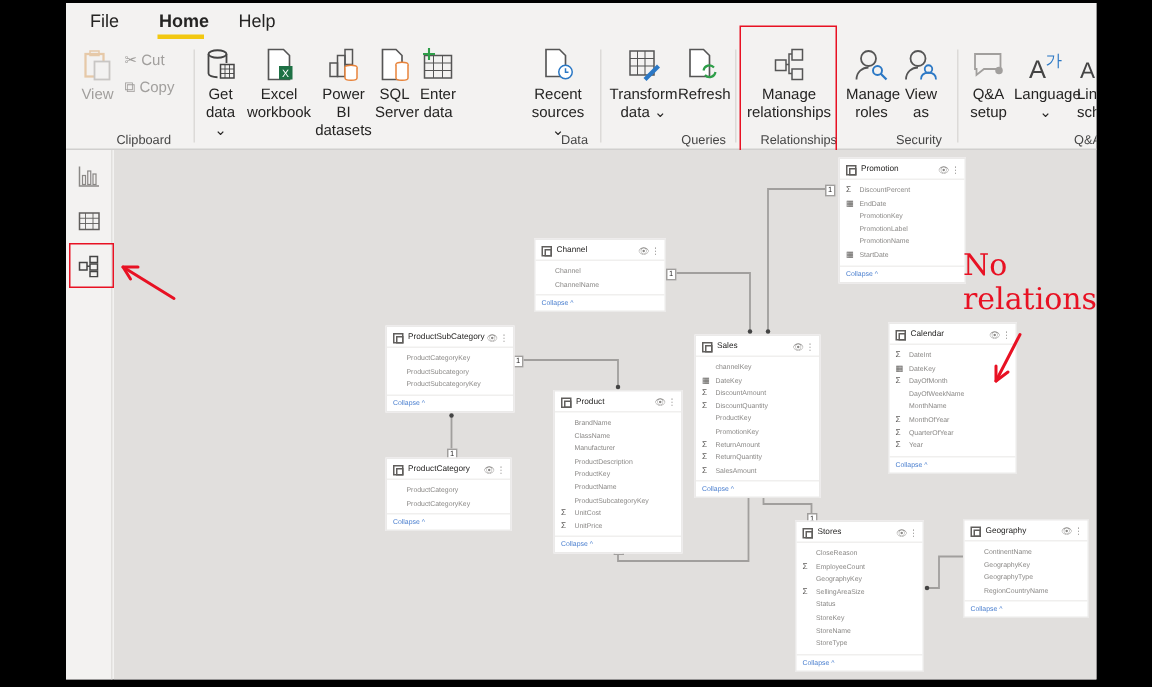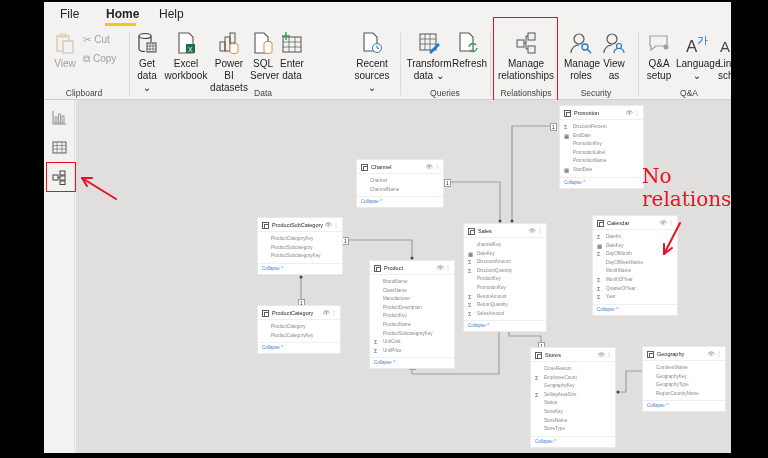--- a/index.html
+++ b/index.html
@@ -8,21 +8,21 @@
   
   #menubar { position: absolute; left: 0; top: 0; width: 100%; height: 25px; background: #f3f2f1; }
   .menu-item { position: absolute; top: 5px; font-size: 12px; color: #252423; }
   .menu-item.active { font-weight: bold; }
   .menu-underline { position: absolute; left: 61px; top: 21px; width: 31px; height: 3px; background: #f2c811; }
   
   #ribbon { position: absolute; left: 0; top: 25px; width: 100%; height: 73px; background: #f3f2f1; border-bottom: 1px solid #d0cfce; }
   .rbtn { position: absolute; top: 4px; text-align: center; font-size: 10px; color: #252423; line-height: 12px; }
   .rbtn .ic { display: block; margin: 0 auto 3px auto; width: 24px; height: 24px; }
   .rbtn.disabled { color: #a19f9d; }
-  .group-label { position: absolute; top: 61px; font-size: 8.5px; color: #444; text-align: center; }
+  .group-label { position: absolute; top: 61px; font-size: 8.5px; color: #444; text-align: right; }
   .sep { position: absolute; top: 6px; width: 1px; height: 62px; background: #dcdad8; }
   .small-btn { position: absolute; font-size: 10px; color: #a19f9d; }
   .hl-box { position: absolute; border: 1.5px solid #e81123; }
   
   #leftnav { position: absolute; left: 0; top: 98px; width: 31px; height: 353px; background: #f3f2f1; border-right: 1px solid #e1dfdd; }
   .nav-icon { position: absolute; left: 8px; width: 15px; height: 15px; }
   
   #canvas { position: absolute; left: 32px; top: 98px; width: 655px; height: 353px; background: #e1dfdd; }
   svg.lines { position: absolute; left: 0; top: 0; }
   .card { position: absolute; background: #fff; border: 1px solid #ebeae9; font-size: 4.6px; color: #8a8886; }

